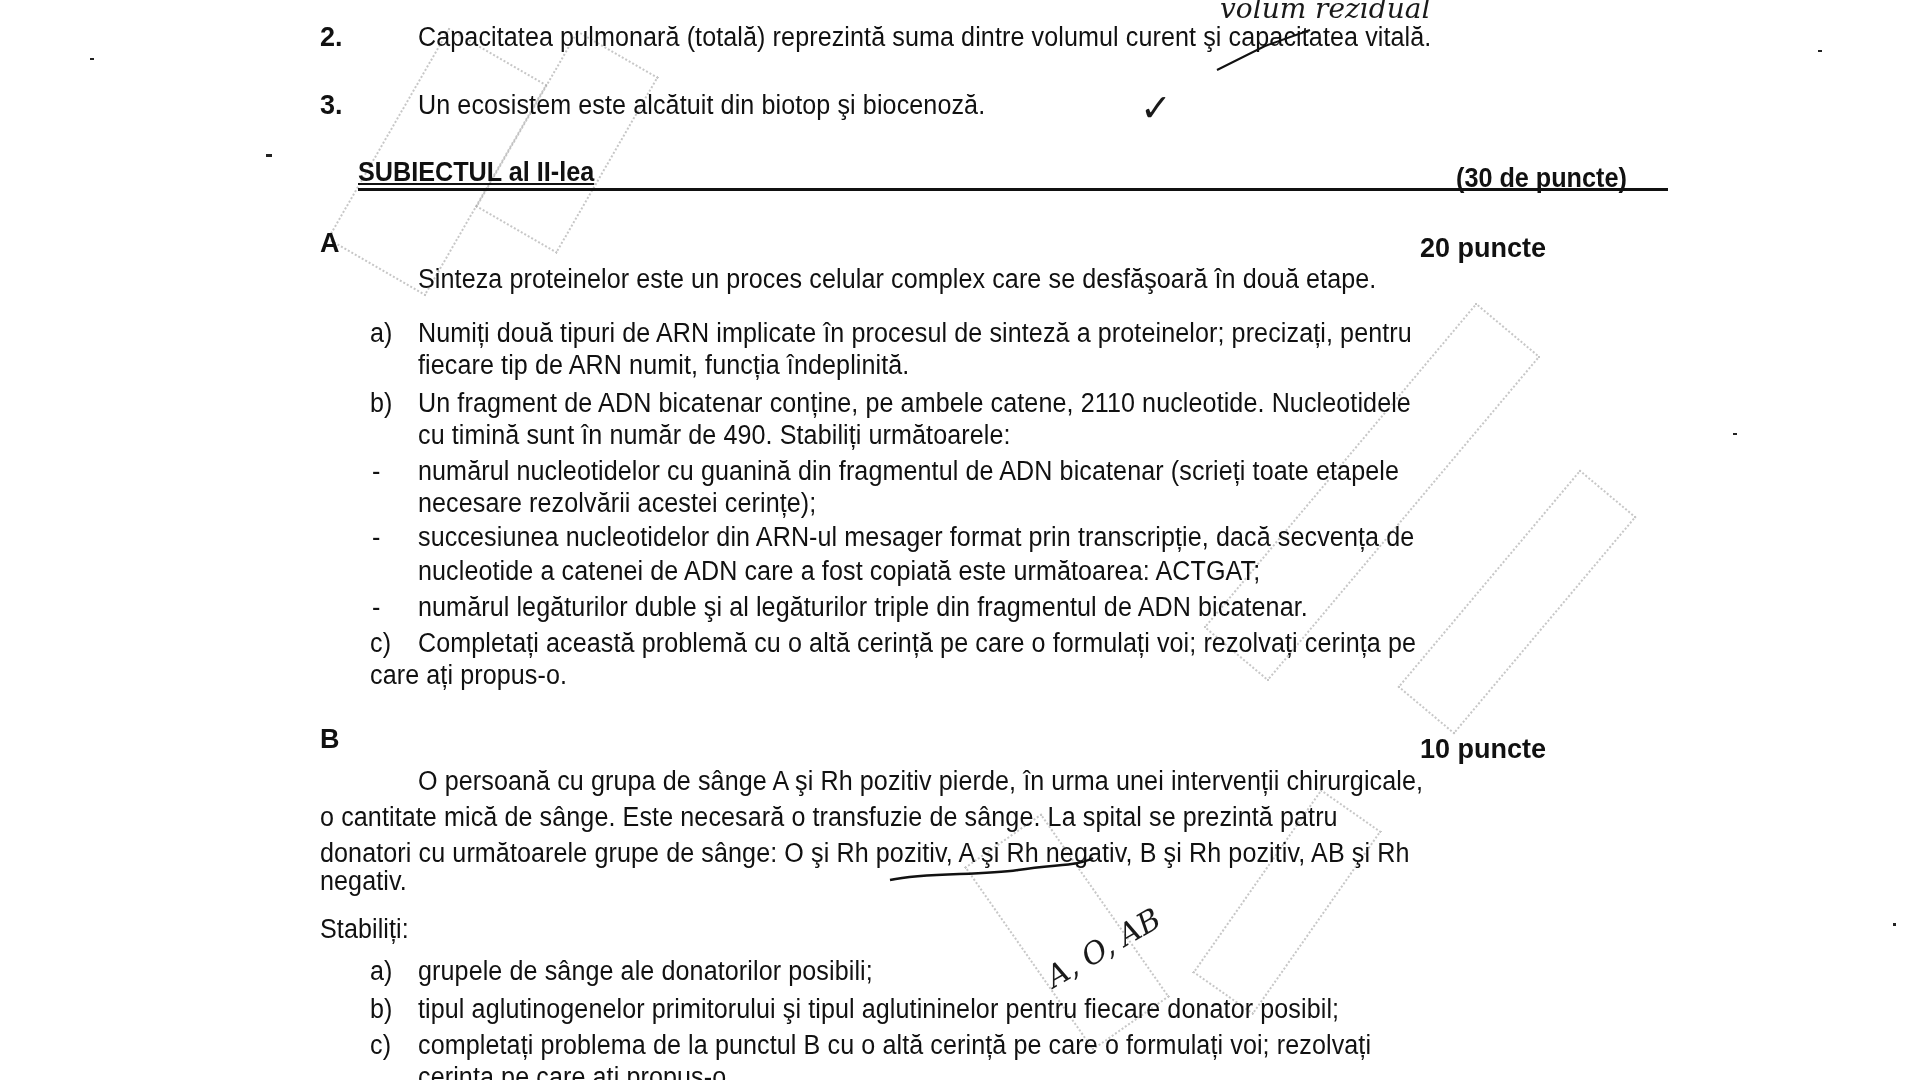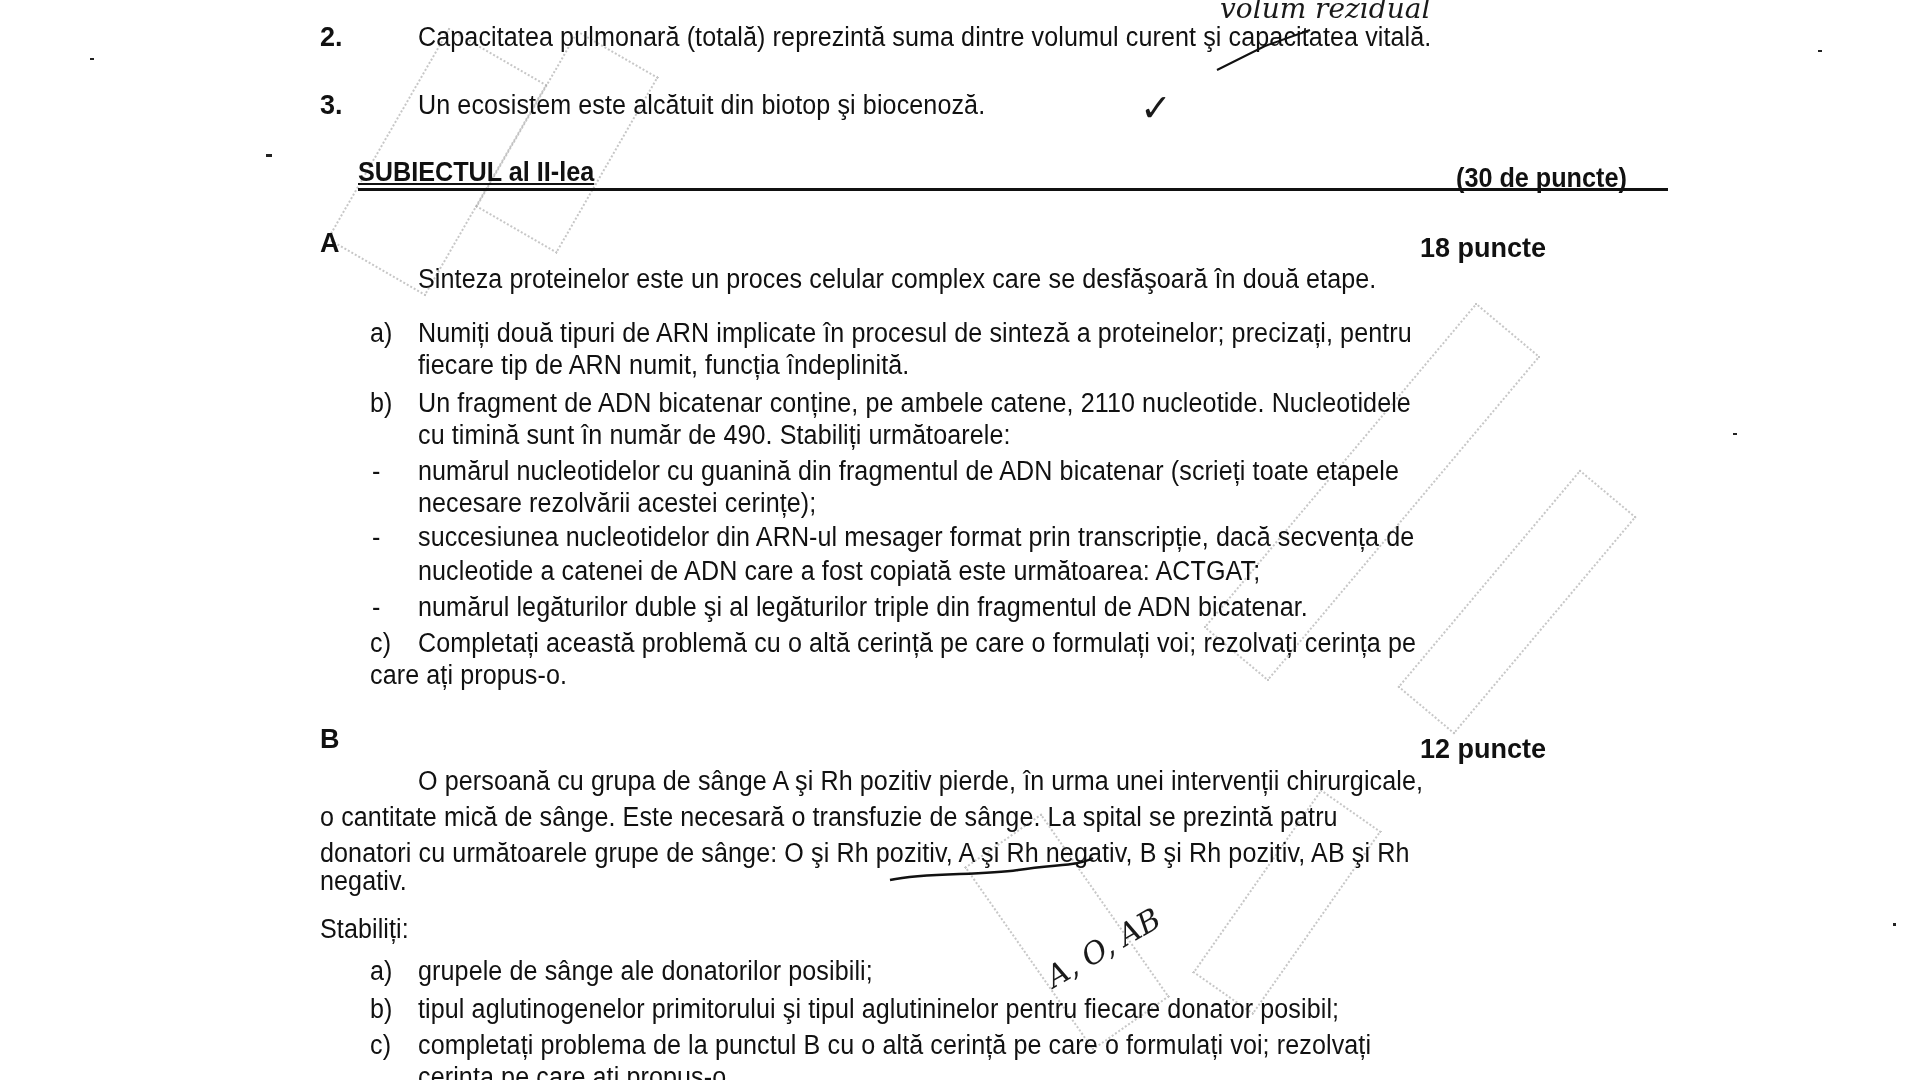--- a/index.html
+++ b/index.html
@@ -44,21 +44,21 @@
 
 <div class="abs num" style="left:320px;top:90px;">3.</div>
 <div class="abs txt" style="left:418px;top:90px;">Un ecosistem este alcătuit din biotop şi biocenoză.</div>
 <div class="abs hw" style="left:1140px;top:86px;font-size:38px;font-style:normal;">✓</div>
 
 <div class="abs heading" style="left:358px;top:156px;">SUBIECTUL al II-lea</div>
 <div class="rule" style="left:358px;top:188px;width:1310px;"></div>
 <div class="abs heading" style="left:1456px;top:162px;">(30 de puncte)</div>
 
 <div class="abs num" style="left:320px;top:228px;">A</div>
-<div class="abs puncte" style="left:1420px;top:233px;">18 puncte</div>
+<div class="abs puncte" style="left:1420px;top:233px;">20 puncte</div>
 <div class="abs txt" style="left:418px;top:264px;">Sinteza proteinelor este un proces celular complex care se desfăşoară în două etape.</div>
 
 <div class="abs txt" style="left:370px;top:318px;">a)</div>
 <div class="abs txt" style="left:418px;top:318px;">Numiți două tipuri de ARN implicate în procesul de sinteză a proteinelor; precizați, pentru</div>
 <div class="abs txt" style="left:418px;top:350px;">fiecare tip de ARN numit, funcția îndeplinită.</div>
 
 <div class="abs txt" style="left:370px;top:388px;">b)</div>
 <div class="abs txt" style="left:418px;top:388px;">Un fragment de ADN bicatenar conține, pe ambele catene, 2110 nucleotide. Nucleotidele</div>
 <div class="abs txt" style="left:418px;top:420px;">cu timină sunt în număr de 490. Stabiliți următoarele:</div>
 
@@ -71,21 +71,21 @@
 <div class="abs txt" style="left:418px;top:556px;">nucleotide a catenei de ADN care a fost copiată este următoarea: ACTGAT;</div>
 
 <div class="abs txt" style="left:372px;top:592px;">-</div>
 <div class="abs txt" style="left:418px;top:592px;">numărul legăturilor duble şi al legăturilor triple din fragmentul de ADN bicatenar.</div>
 
 <div class="abs txt" style="left:370px;top:628px;">c)</div>
 <div class="abs txt" style="left:418px;top:628px;">Completați această problemă cu o altă cerință pe care o formulați voi; rezolvați cerința pe</div>
 <div class="abs txt" style="left:370px;top:660px;">care ați propus-o.</div>
 
 <div class="abs num" style="left:320px;top:724px;">B</div>
-<div class="abs puncte" style="left:1420px;top:734px;">12 puncte</div>
+<div class="abs puncte" style="left:1420px;top:734px;">10 puncte</div>
 
 <div class="abs txt" style="left:418px;top:766px;">O persoană cu grupa de sânge A şi Rh pozitiv pierde, în urma unei intervenții chirurgicale,</div>
 <div class="abs txt" style="left:320px;top:802px;">o cantitate mică de sânge. Este necesară o transfuzie de sânge. La spital se prezintă patru</div>
 <div class="abs txt" style="left:320px;top:838px;">donatori cu următoarele grupe de sânge: O şi Rh pozitiv, A şi Rh negativ, B şi Rh pozitiv, AB şi Rh</div>
 <svg class="abs" style="left:888px;top:856px;" width="210" height="30">
   <path d="M2 24 C40 16, 90 20, 130 14 S190 10, 205 2" stroke="#111" stroke-width="2.5" fill="none"></path>
 </svg>
 <div class="abs txt" style="left:320px;top:866px;">negativ.</div>
 
 <div class="abs txt" style="left:320px;top:914px;">Stabiliți:</div>

